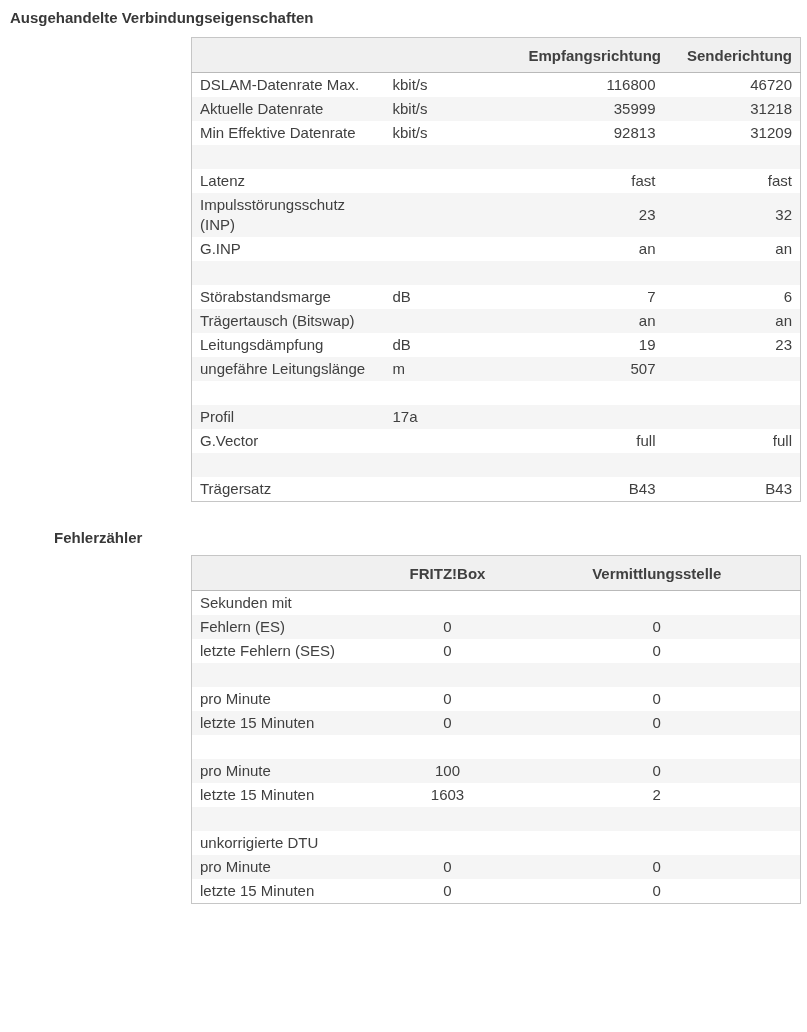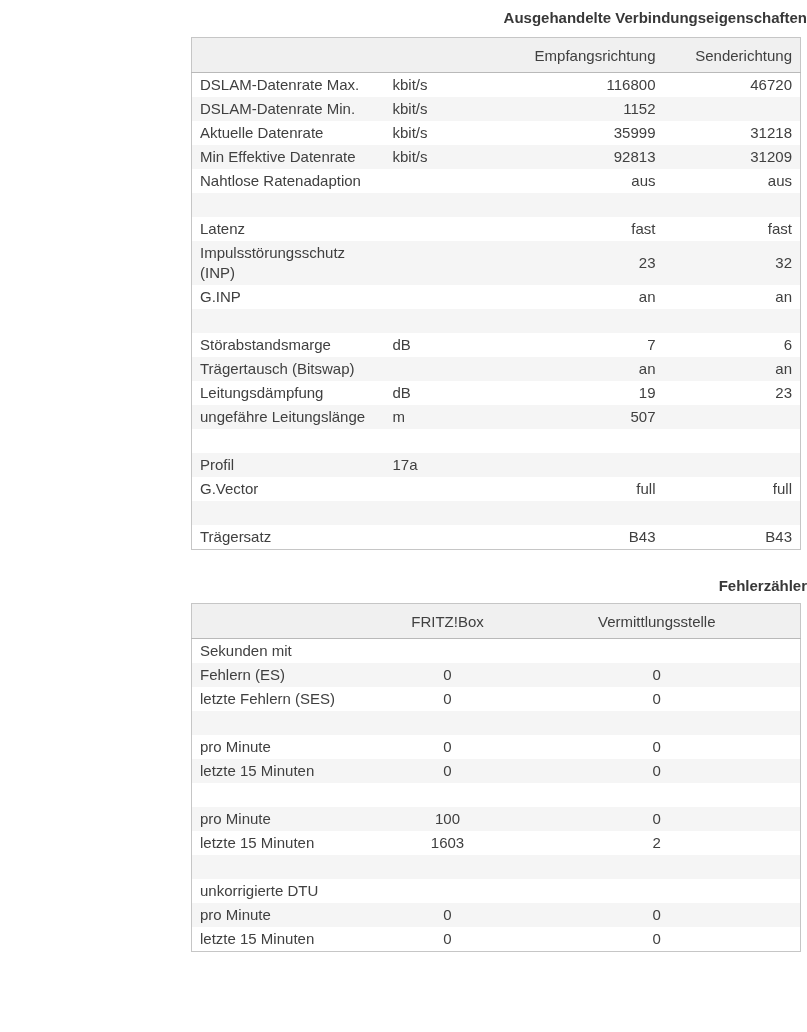--- a/index.html
+++ b/index.html
@@ -12,32 +12,32 @@
   *{box-sizing:border-box;}
   html,body{margin:0;padding:0;}
   body{
     width:807px;height:1032px;background:#ffffff;
     font-family:"Liberation Sans",sans-serif;
     font-size:15px;color:var(--text);
     overflow:hidden;
   }
   .section-title{
     font-weight:700;color:#383838;font-size:15px;line-height:19px;
-    margin:0;padding:8px 0 0 10px;text-align:right;
+    margin:0;padding:8px 0 0 10px;
   }
   #title2{padding-top:26px;margin-left:44px;}
   table{
     border-collapse:collapse;table-layout:fixed;
     margin-left:191px;width:609px;
     border:1px solid var(--border);
   }
   #table1{margin-top:10px;}
   #table2{margin-top:8px;}
   th{
-    height:35px;padding:0 8px;font-weight:400;text-align:left;
+    height:35px;padding:0 8px;font-weight:700;text-align:left;
     background:var(--header-bg);border-bottom:1px solid var(--header-border);
     white-space:nowrap;
   }
   td{
     height:24px;padding:2px 8px;text-align:left;vertical-align:middle;
     line-height:20px;
   }
   tbody tr:nth-child(even) td{background:var(--stripe-bg);}
   
   .props th:nth-child(3),.props td:nth-child(3),
@@ -67,42 +67,30 @@
       </tr>
     </thead>
     <tbody>
       <tr>
         <td>DSLAM-Datenrate Max.</td>
         <td>kbit/s</td>
         <td>116800</td>
         <td>46720</td>
       </tr>
       <tr>
-        <td>DSLAM-Datenrate Min.</td>
-        <td>kbit/s</td>
-        <td>1152</td>
-        <td></td>
-      </tr>
-      <tr>
         <td>Aktuelle Datenrate</td>
         <td>kbit/s</td>
         <td>35999</td>
         <td>31218</td>
       </tr>
       <tr>
         <td>Min Effektive Datenrate</td>
         <td>kbit/s</td>
         <td>92813</td>
         <td>31209</td>
-      </tr>
-      <tr>
-        <td>Nahtlose Ratenadaption</td>
-        <td></td>
-        <td>aus</td>
-        <td>aus</td>
       </tr>
       <tr>
         <td></td>
         <td></td>
         <td></td>
         <td></td>
       </tr>
       <tr>
         <td>Latenz</td>
         <td></td>

